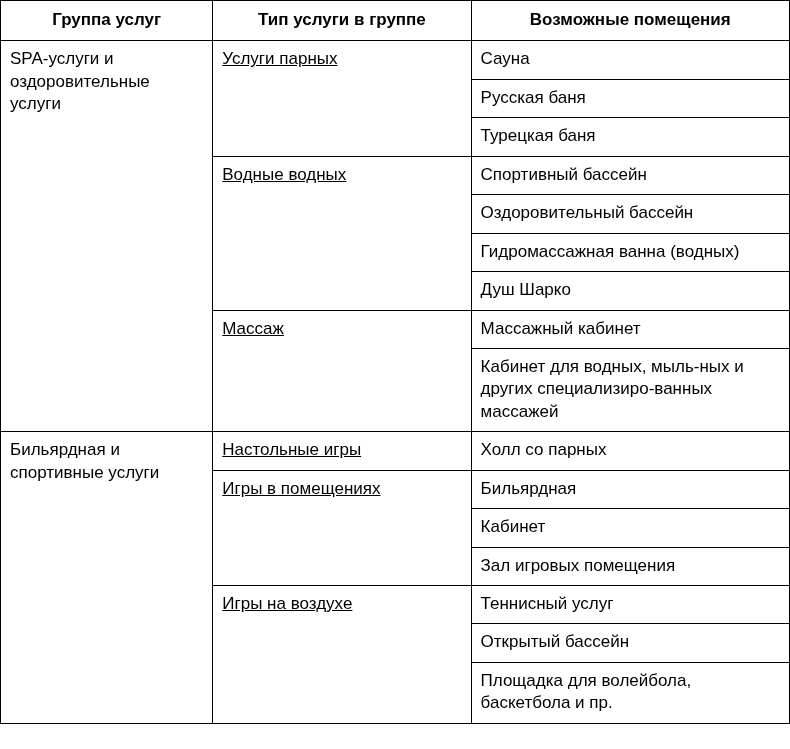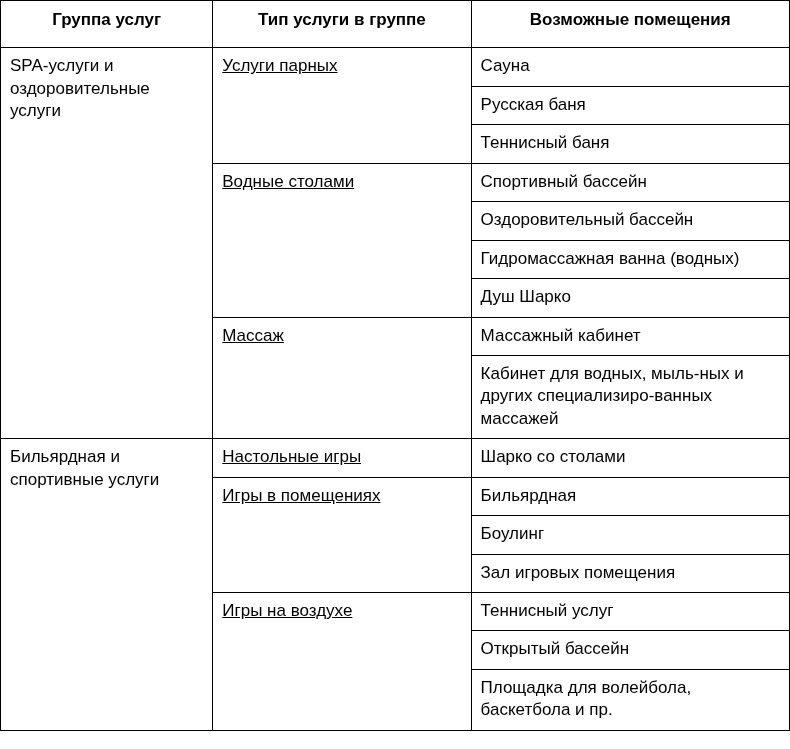--- a/index.html
+++ b/index.html
@@ -24,21 +24,21 @@
     vertical-align: top;
     padding: 7px 9px 8px 9px;
     font-size: 17px;
     line-height: 1.32;
     background: #ffffff;
   }
   #services-table th {
     font-weight: bold;
     font-size: 17px;
     padding-top: 8px;
-    padding-bottom: 16px;
+    padding-bottom: 9px;
   }
   .col-group { width: 212px; }
   .col-type  { width: 258px; }
   .col-room  { width: 318px; }
 
   td.cell-group,
   td.cell-type {
     padding-right: 6px;
   }
   td.cell-room {
@@ -74,25 +74,25 @@
 
     <tr>
       <td class="cell-group" rowspan="9">SPA-услуги и оздоровительные услуги</td>
       <td class="cell-type" rowspan="3">Услуги парных</td>
       <td class="cell-room">Сауна</td>
     </tr>
     <tr>
       <td class="cell-room">Русская баня</td>
     </tr>
     <tr>
-      <td class="cell-room">Теннисный баня</td>
+      <td class="cell-room">Турецкая баня</td>
     </tr>
 
     <tr>
-      <td class="cell-type" rowspan="4">Водные столами</td>
+      <td class="cell-type" rowspan="4">Водные водных</td>
       <td class="cell-room">Спортивный бассейн</td>
     </tr>
     <tr>
       <td class="cell-room">Оздоровительный бассейн</td>
     </tr>
     <tr>
       <td class="cell-room">Гидромассажная ванна (водных)</td>
     </tr>
     <tr>
       <td class="cell-room">Душ Шарко</td>
@@ -102,29 +102,29 @@
       <td class="cell-type" rowspan="2">Массаж</td>
       <td class="cell-room">Массажный кабинет</td>
     </tr>
     <tr>
       <td class="cell-room">Кабинет для водных, мыль-ных и других специализиро-ванных массажей</td>
     </tr>
 
     <tr>
       <td class="cell-group" rowspan="7">Бильярдная и спортивные услуги</td>
       <td class="cell-type" rowspan="1">Настольные игры</td>
-      <td class="cell-room">Шарко со столами</td>
+      <td class="cell-room">Холл со парных</td>
     </tr>
 
     <tr>
       <td class="cell-type" rowspan="3">Игры в помещениях</td>
       <td class="cell-room">Бильярдная</td>
     </tr>
     <tr>
-      <td class="cell-room">Боулинг</td>
+      <td class="cell-room">Кабинет</td>
     </tr>
     <tr>
       <td class="cell-room">Зал игровых помещения</td>
     </tr>
 
     <tr>
       <td class="cell-type" rowspan="3">Игры на воздухе</td>
       <td class="cell-room">Теннисный услуг</td>
     </tr>
     <tr>

